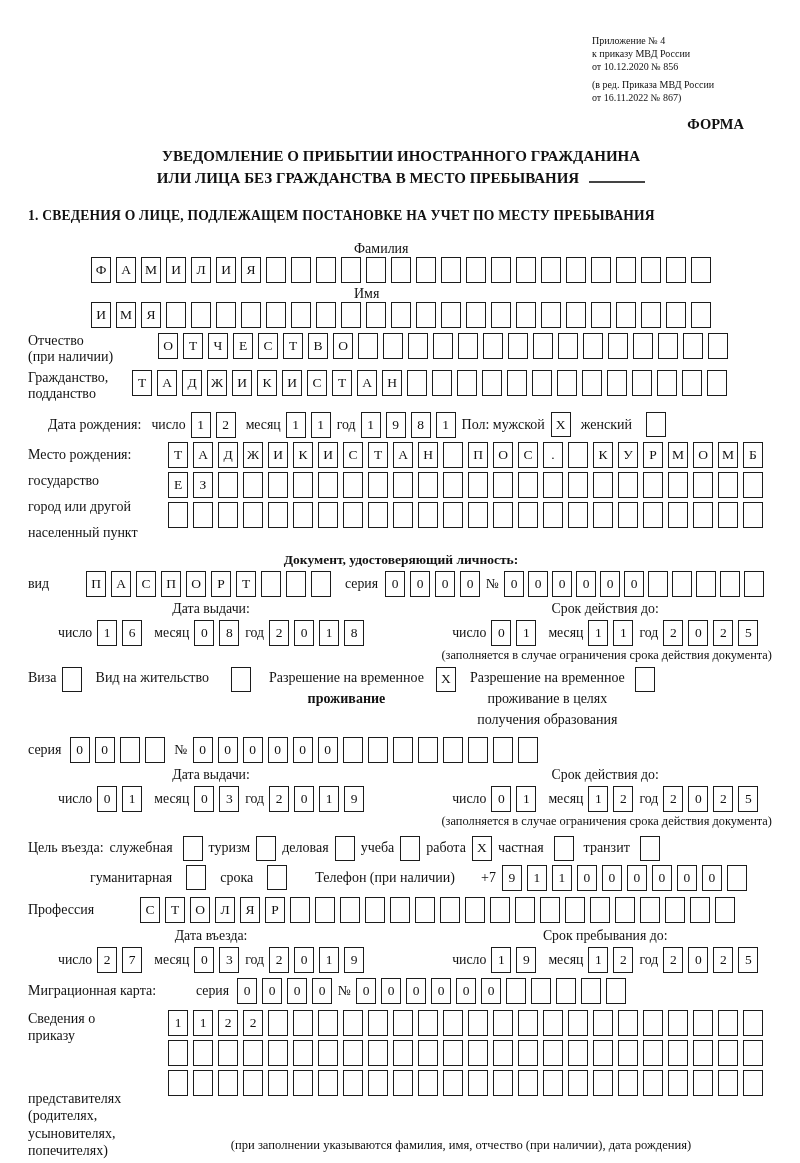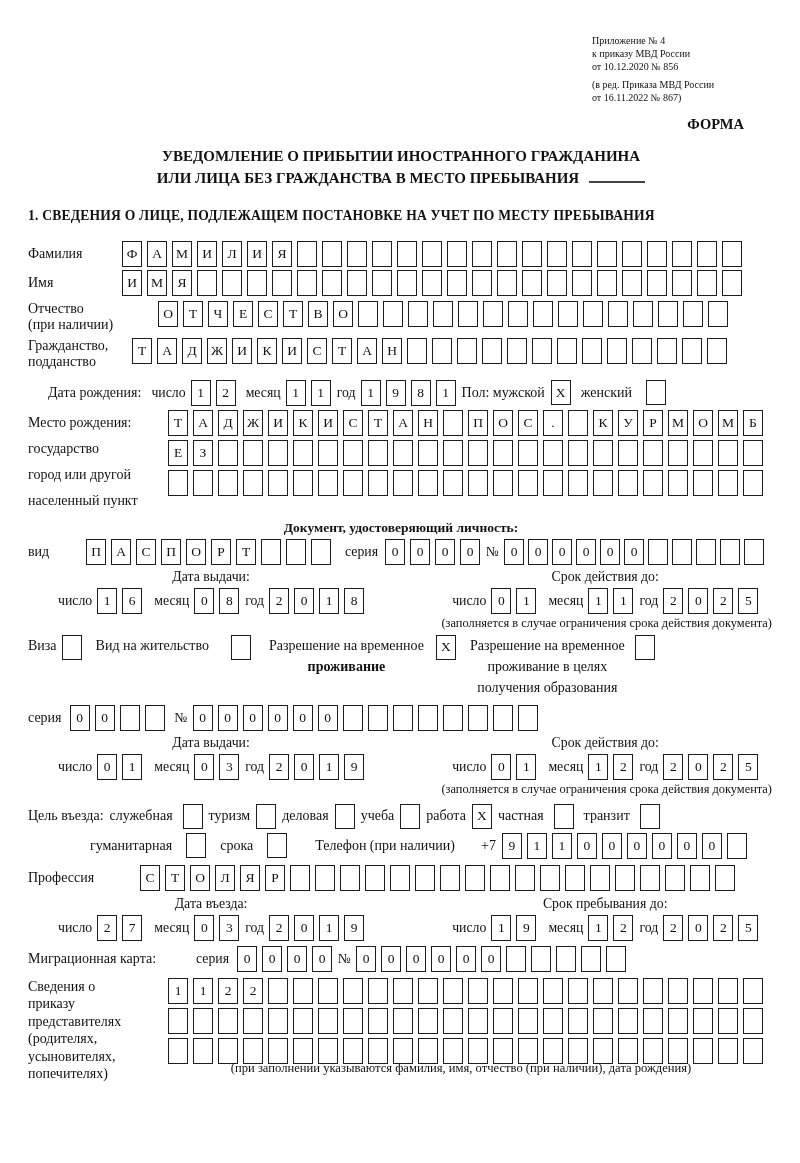--- a/index.html
+++ b/index.html
@@ -62,21 +62,21 @@
 
   <div class="title">
     <div>УВЕДОМЛЕНИЕ О ПРИБЫТИИ ИНОСТРАННОГО ГРАЖДАНИНА</div>
     <div>
       <span>ИЛИ ЛИЦА БЕЗ ГРАЖДАНСТВА В МЕСТО ПРЕБЫВАНИЯ</span><span class="uline"></span>
     </div>
   </div>
 
   <div class="h1">1. СВЕДЕНИЯ О ЛИЦЕ, ПОДЛЕЖАЩЕМ ПОСТАНОВКЕ НА УЧЕТ ПО МЕСТУ ПРЕБЫВАНИЯ</div>
 
-  <div class="frow" style="margin-top:17px;">
+  <div class="frow" style="margin-top:17px;flex-direction:column;">
     <span class="lbl" style="width:94px;">Фамилия</span>
     <span class="cells">
         <span class="cell">Ф</span>
         <span class="cell">А</span>
         <span class="cell">М</span>
         <span class="cell">И</span>
         <span class="cell">Л</span>
         <span class="cell">И</span>
         <span class="cell">Я</span>
         <span class="cell"></span>
@@ -93,21 +93,21 @@
         <span class="cell"></span>
         <span class="cell"></span>
         <span class="cell"></span>
         <span class="cell"></span>
         <span class="cell"></span>
         <span class="cell"></span>
         <span class="cell"></span>
       </span>
   </div>
 
-  <div class="frow" style="margin-top:3px;">
+  <div class="frow" style="margin-top:3px;flex-direction:column;">
     <span class="lbl" style="width:94px;">Имя</span>
     <span class="cells">
         <span class="cell">И</span>
         <span class="cell">М</span>
         <span class="cell">Я</span>
         <span class="cell"></span>
         <span class="cell"></span>
         <span class="cell"></span>
         <span class="cell"></span>
         <span class="cell"></span>
@@ -637,21 +637,21 @@
         <span class="cell"></span>
         <span class="cell"></span>
         <span class="cell"></span>
       </span>
   </div>
 
   <div class="frow top" style="margin-top:6px;">
     <span class="collabel" style="width:140px;font-size:14px;line-height:17.5px;">
       <span style="display:block;">Сведения о</span>
       <span style="display:block;">приказу</span>
-      <span style="display:block;">представителях</span>
+      <span style="display:block;margin-top:45px;">представителях</span>
       <span style="display:block;">(родителях,</span>
       <span style="display:block;">усыновителях,</span>
       <span style="display:block;">попечителях)</span>
     </span>
     <span class="cellrows">
       <span class="cells">
           <span class="cell">1</span>
           <span class="cell">1</span>
           <span class="cell">2</span>
           <span class="cell">2</span>

